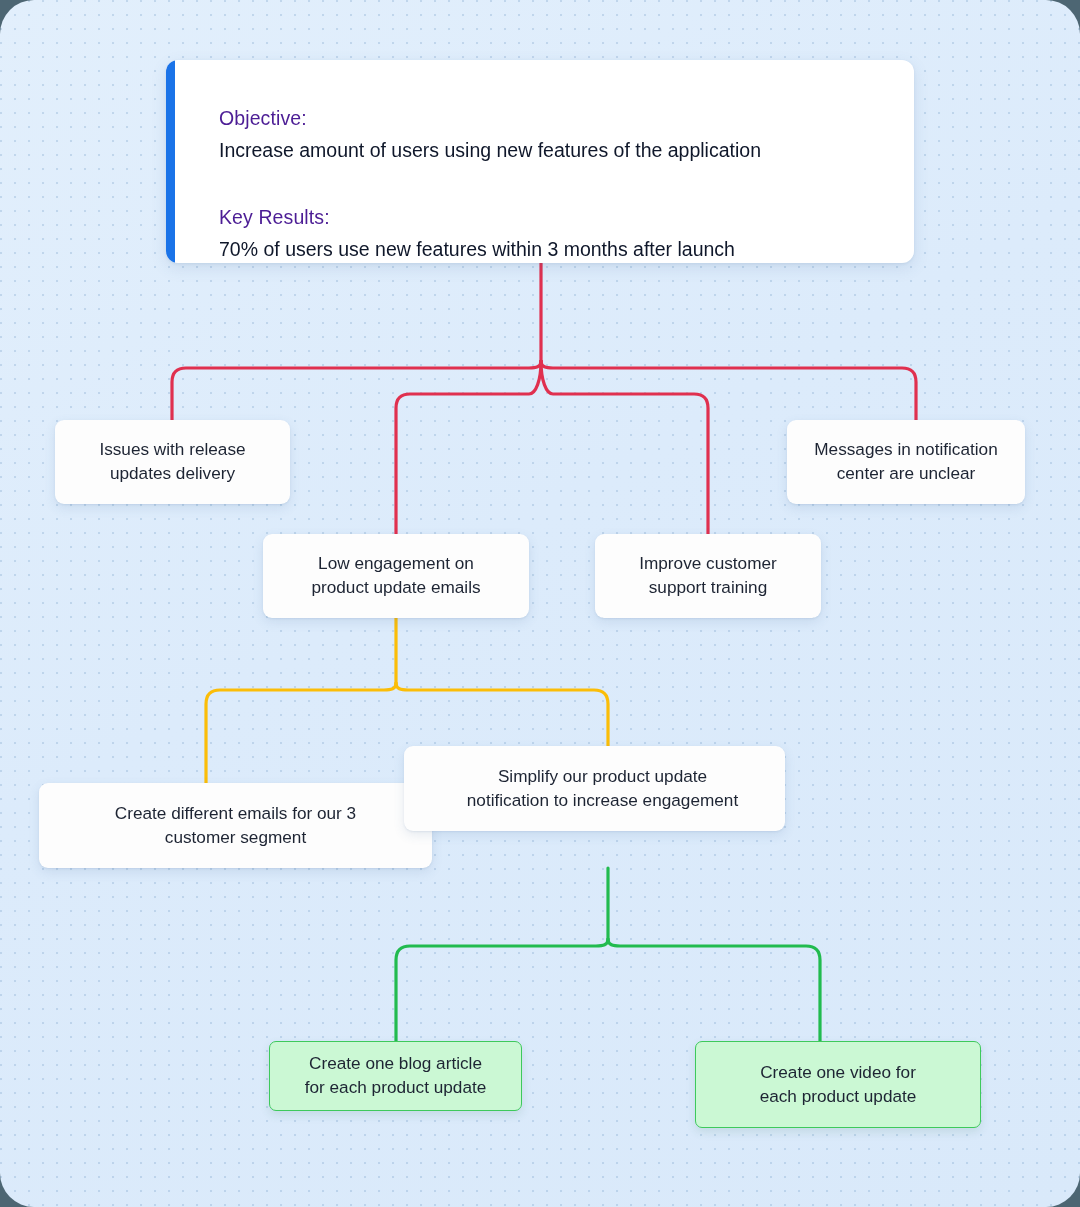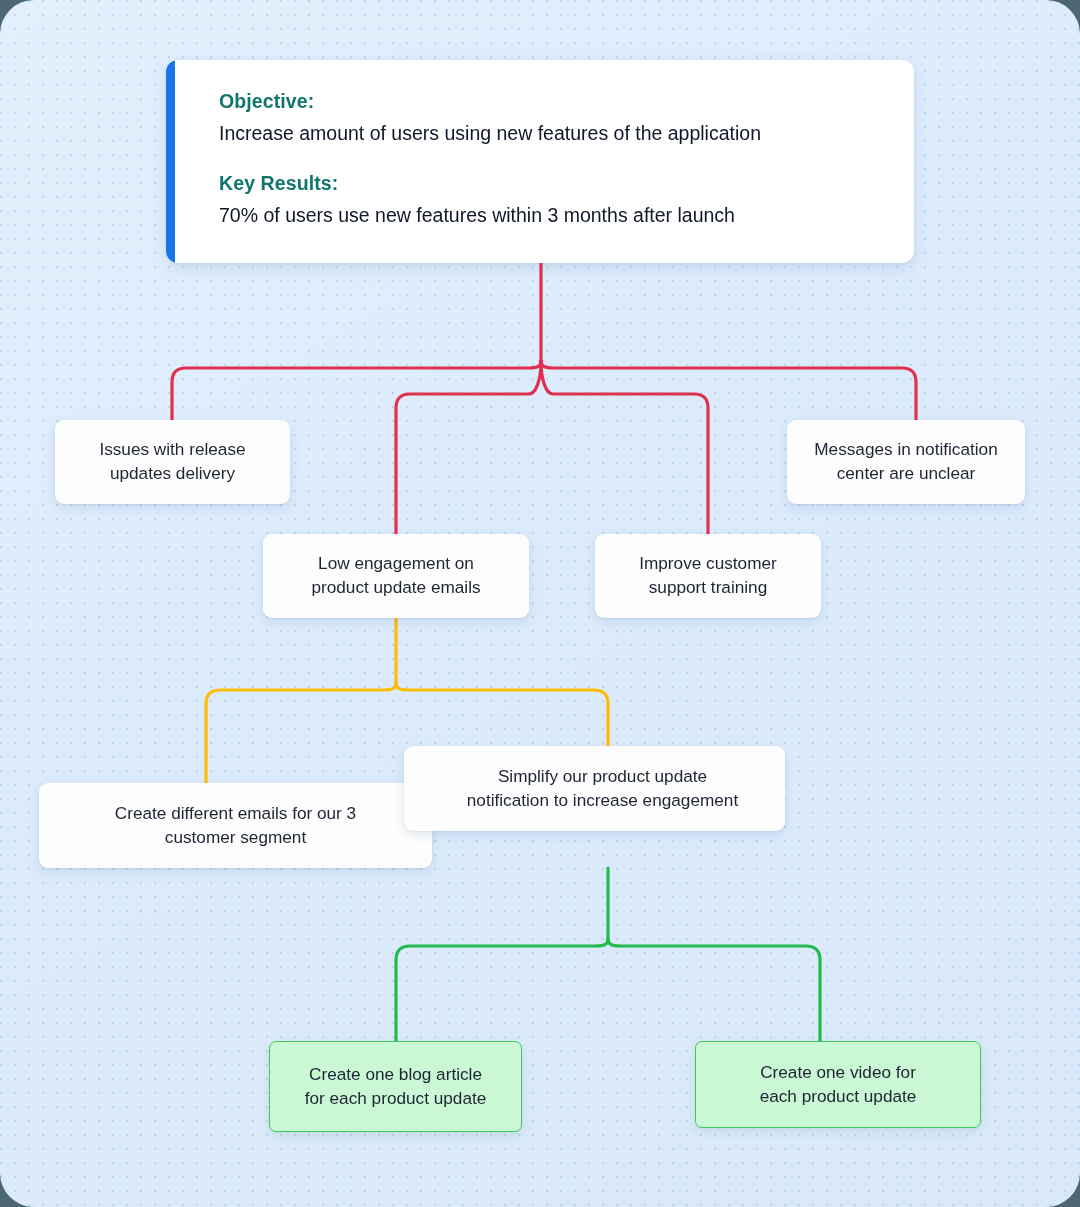--- a/index.html
+++ b/index.html
@@ -58,24 +58,24 @@
     border-radius: 12px 0 0 12px;
   }
   .objective-body {
     position: absolute;
     left: 53px;
     top: 29px;
     right: 28px;
   }
   .okr-head {
     font-size: 19.5px;
-    font-weight: bold;
-    color: #0f766e;
+    font-weight: normal;
+    color: #4c1d95;
     letter-spacing: 0.1px;
-    margin: 0 0 6px 0;
+    margin: 17px 0 6px 0;
     line-height: 1.3;
   }
   .okr-text {
     font-size: 19.5px;
     font-weight: normal;
     color: #0f172a;
     line-height: 1.35;
     margin: 0;
   }
   .okr-gap { height: 24px; }
@@ -180,21 +180,21 @@
     </span>
   </div>
 
   <div class="node" style="left:404px; top:746px; width:381px; height:85px;padding-left:30px;">
     <span>
       <span>Simplify our product update</span><br>
       <span>notification to increase engagement</span>
     </span>
   </div>
 
-  <div class="node green" style="left:269px; top:1041px; width:253px; height:91px;">
+  <div class="node green" style="left:269px; top:1041px; width:253px; height:70px;">
     <span>
       <span>Create one blog article</span><br>
       <span>for each product update</span>
     </span>
   </div>
 
   <div class="node green" style="left:695px; top:1041px; width:286px; height:87px;">
     <span>
       <span>Create one video for</span><br>
       <span>each product update</span>

